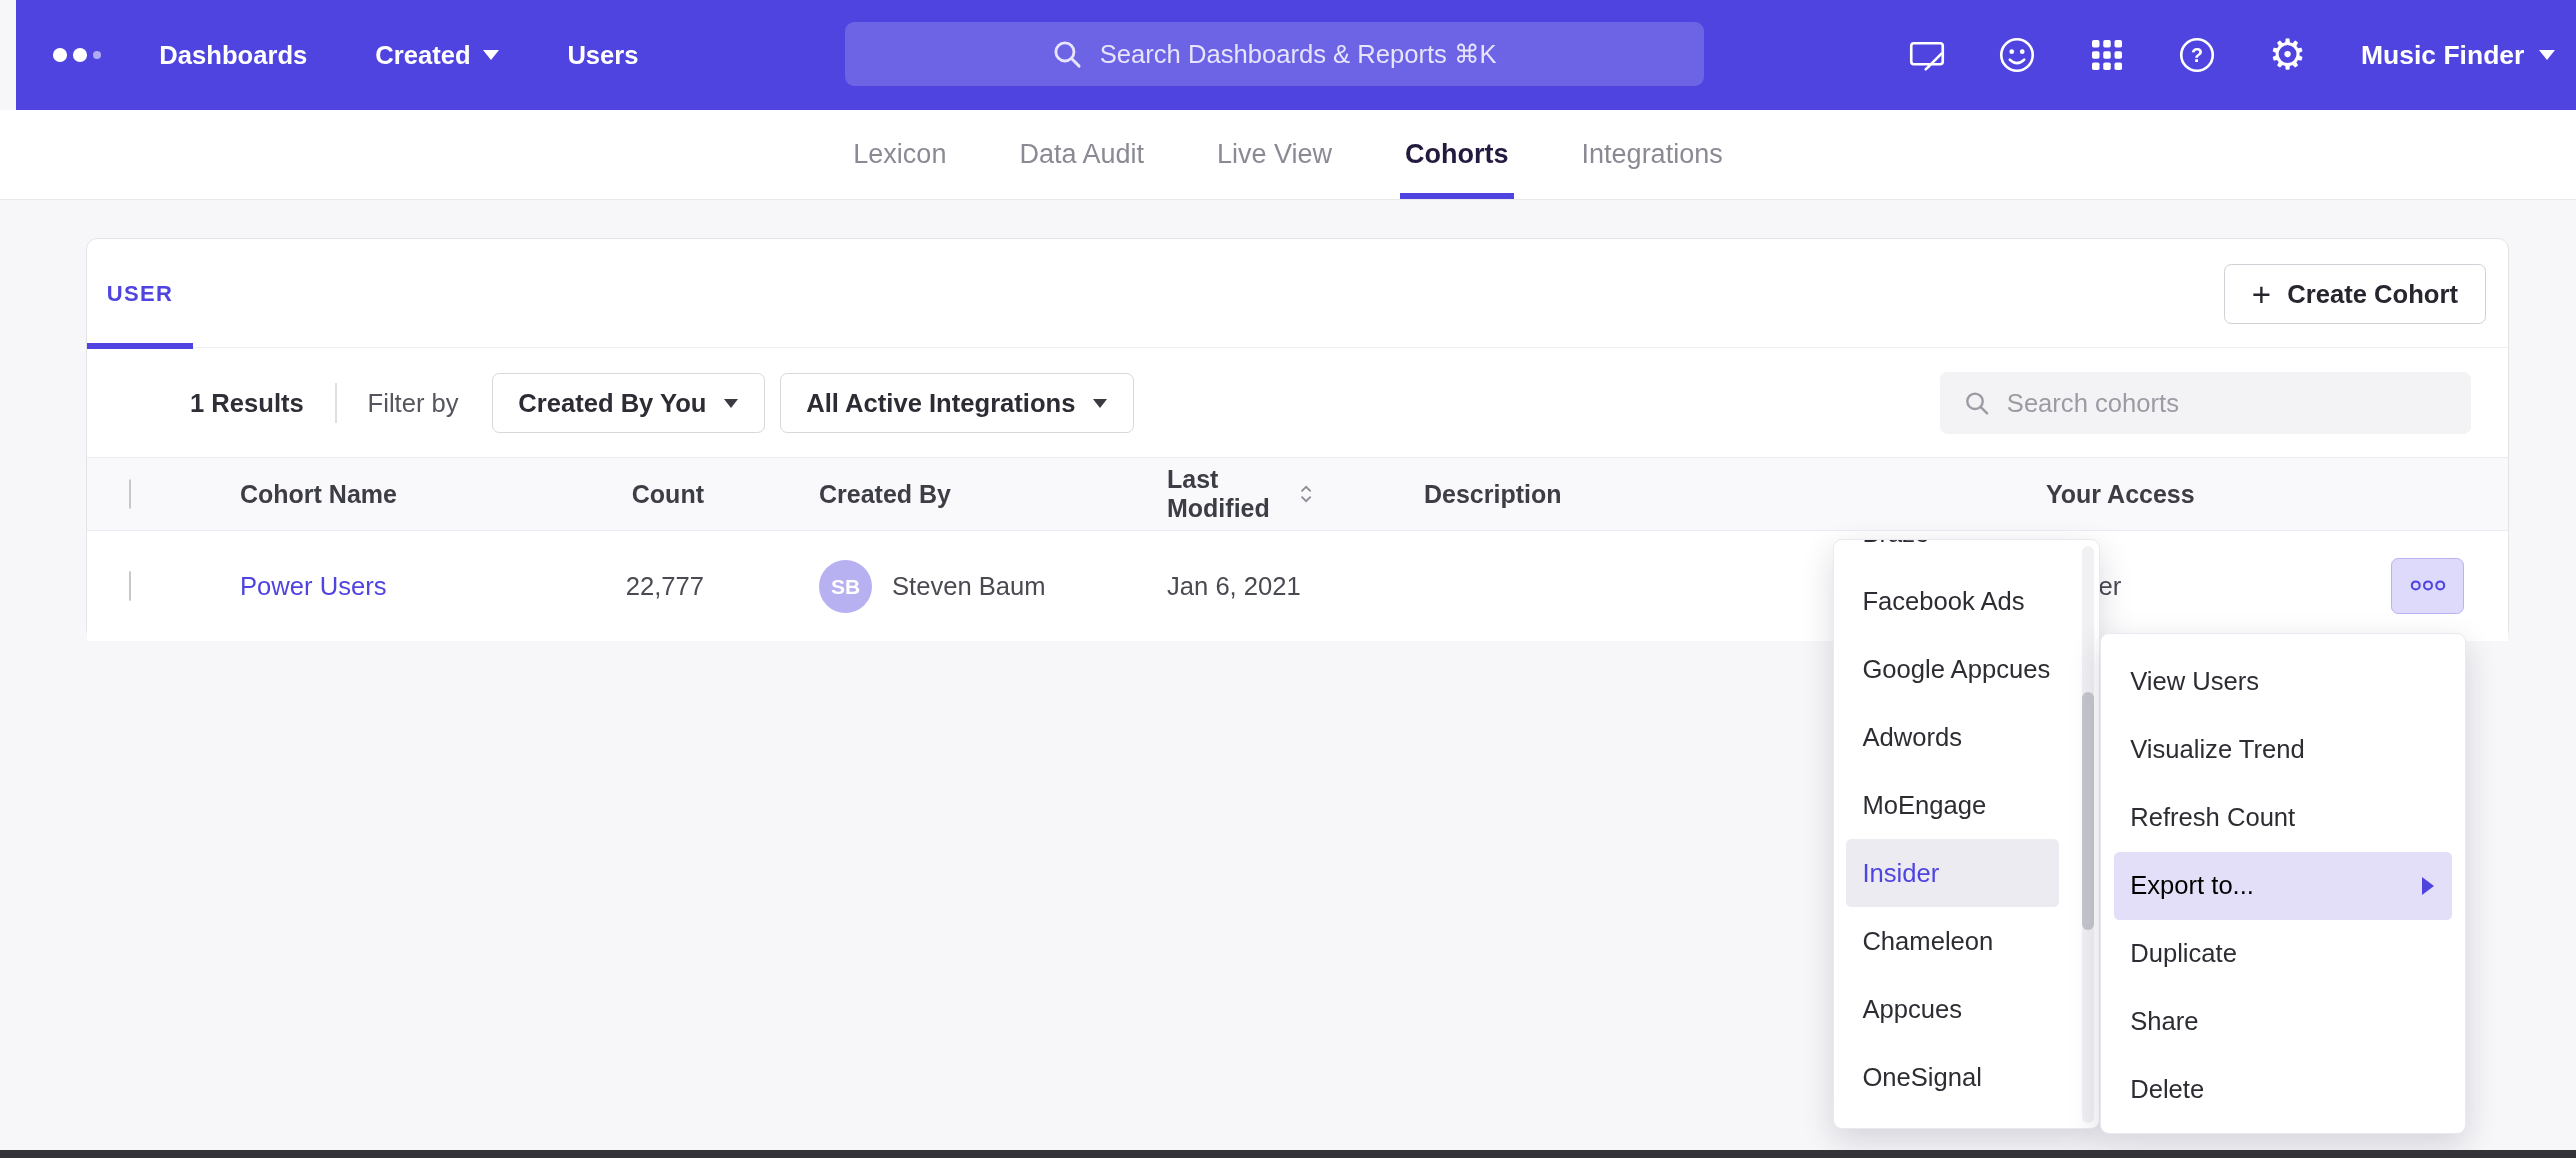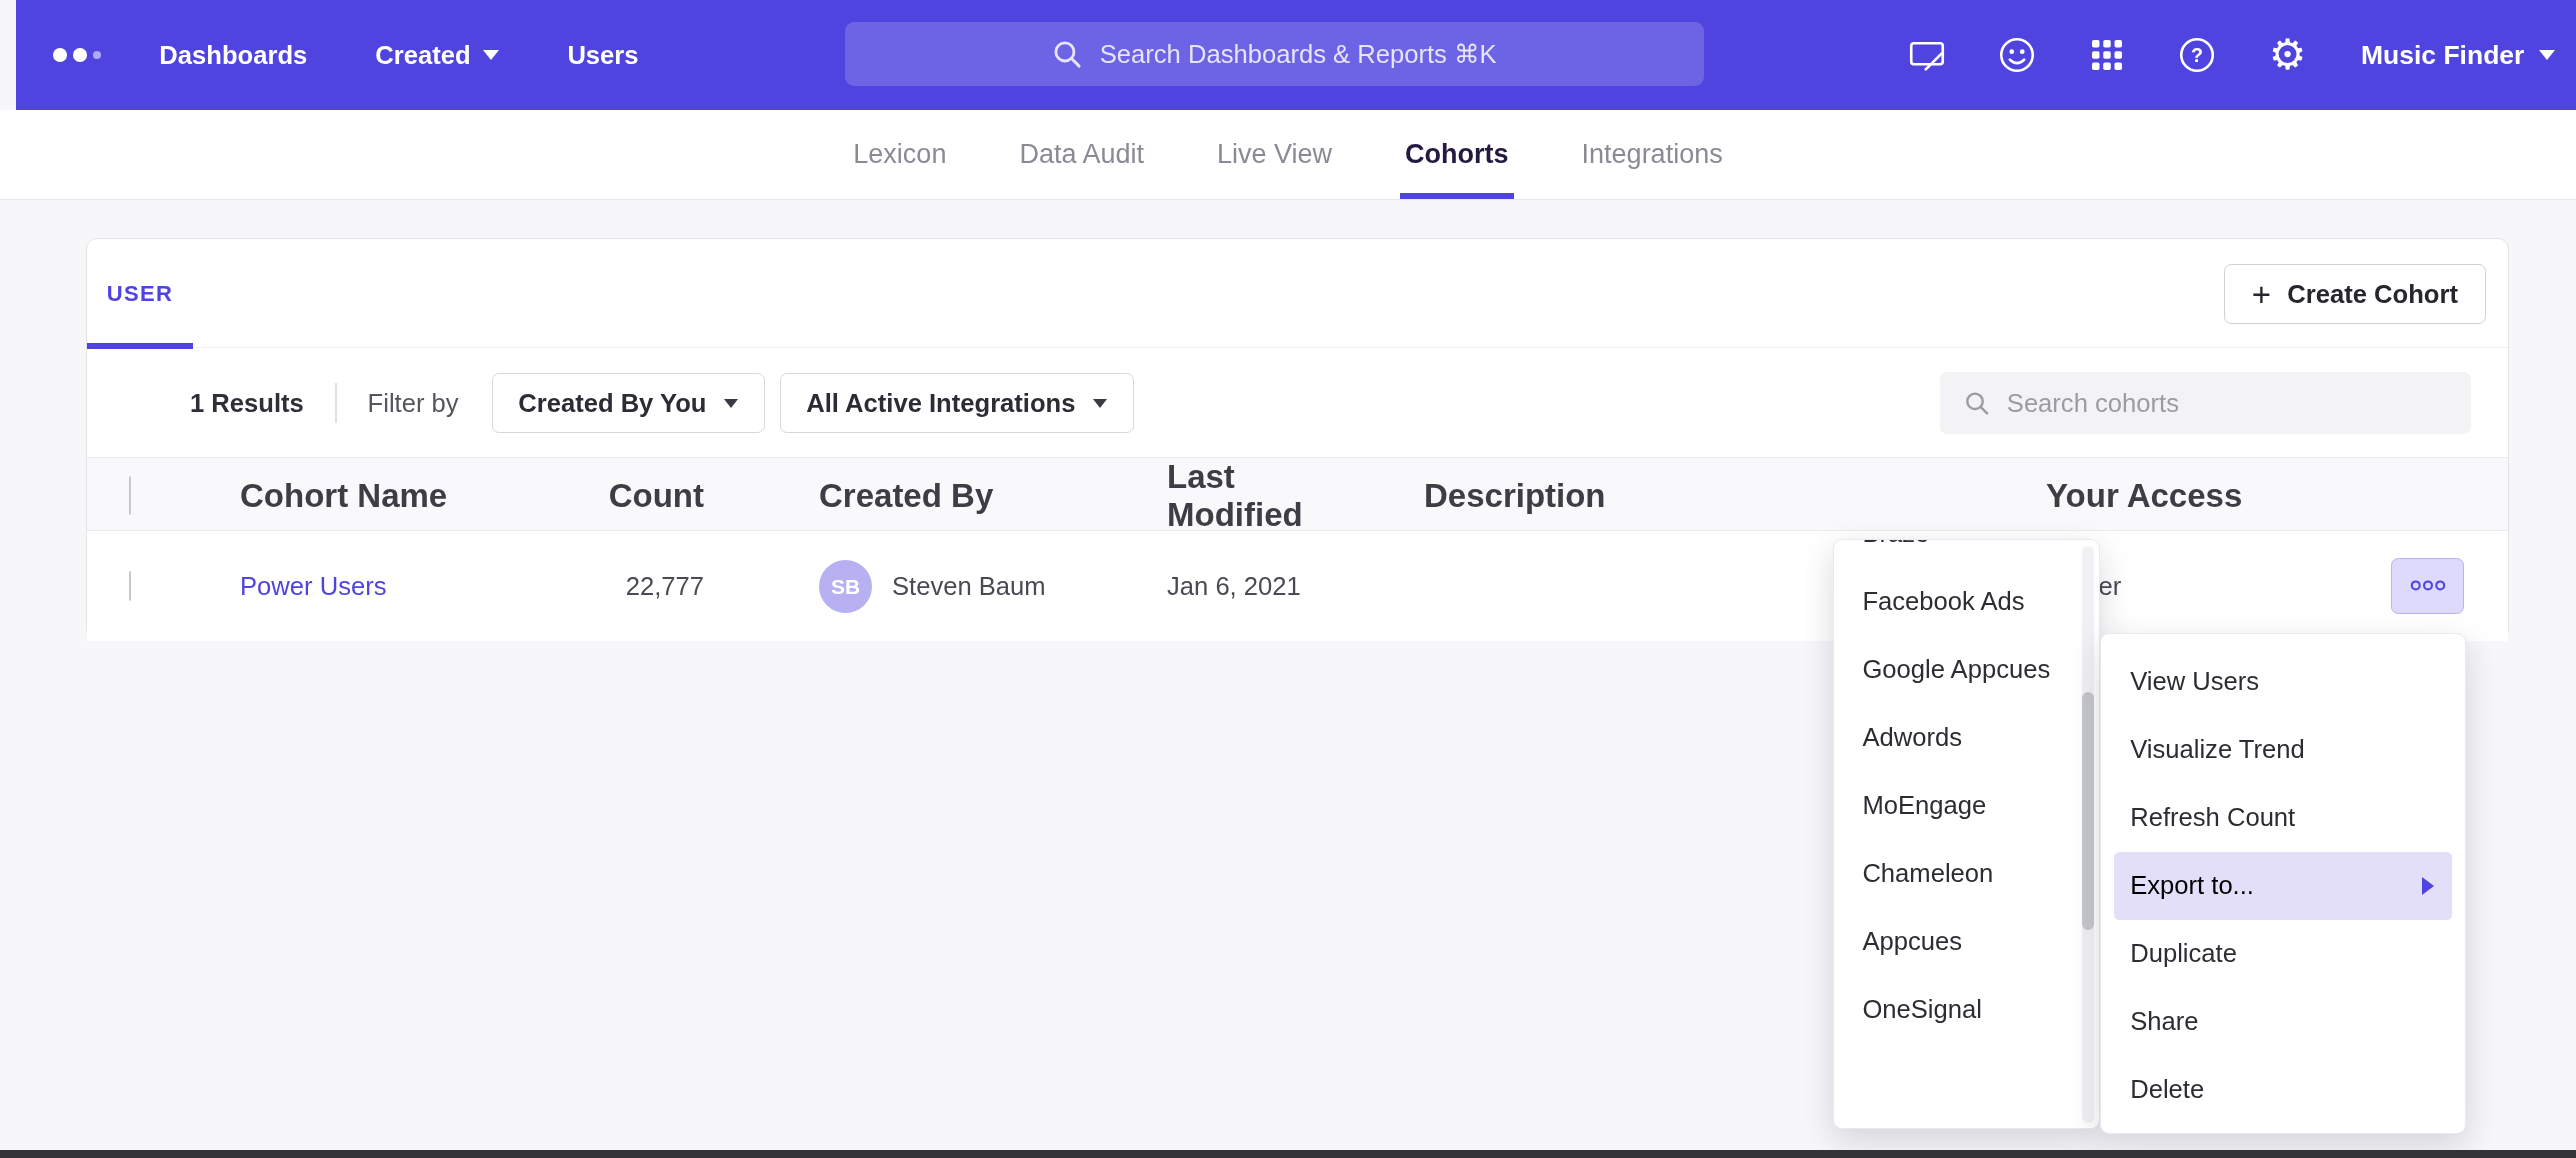--- a/index.html
+++ b/index.html
@@ -79,21 +79,21 @@
   .cohort-search input {
     border:none; background:transparent; outline:none; font-size:25.6px; width:100%;
     font-family:"Liberation Sans",sans-serif; color:#3a3a42;
   }
   .cohort-search input::placeholder { color:#9b9ba3; }
 
   .grid-cols { display:grid; grid-template-columns:110px 393px 137px 329px 256px 603px 1fr; align-items:center; }
   .thead {
     position:absolute; left:0; top:218px; width:100%; height:74px;
     background:#f9f9fb; border-top:0.9px solid #ececf0; border-bottom:0.9px solid #ececf0;
-    font-size:33px; font-weight:700; color:#3d3d45;
+    font-size:25px; font-weight:700; color:#3d3d45;
   }
   .trow { position:absolute; left:0; top:293px; width:100%; height:109px; background:#fff; font-size:25.6px; color:#4a4a52; }
   .c-check { padding-left:42px; }
   .c-name  { padding-left:43px; }
   .c-count { text-align:right; padding-right:23px; }
   .c-created { padding-left:92px; display:flex; align-items:center; gap:20px; }
   .c-mod   { padding-left:111px; display:flex; align-items:center; gap:12.8px; }
   .c-desc  { padding-left:112px; }
   .c-access{ padding-left:131px; }
   .cb { width:31px; height:31px; border:1.8px solid #c7c7cd; border-radius:5.5px; background:#fff; cursor:pointer; }
@@ -299,20 +299,21 @@
   </div>
 </div>
 
 <div class="menu menu-export">
   <ul>
     <li>Braze</li>
     <li>Facebook Ads</li>
     <li>Google Appcues</li>
     <li>Adwords</li>
     <li>MoEngage</li>
+    <li class="selected">Insider</li>
     <li>Chameleon</li>
     <li>Appcues</li>
     <li>OneSignal</li>
   </ul>
   <span class="scroll-track"></span>
   <span class="scroll-thumb"></span>
 </div>
 
 <div class="menu menu-actions">
   <ul>

